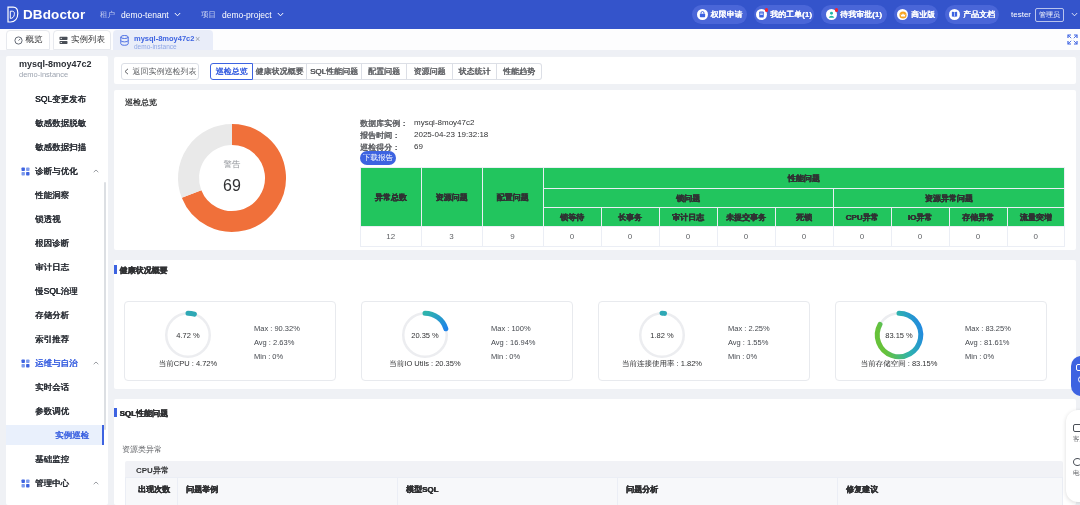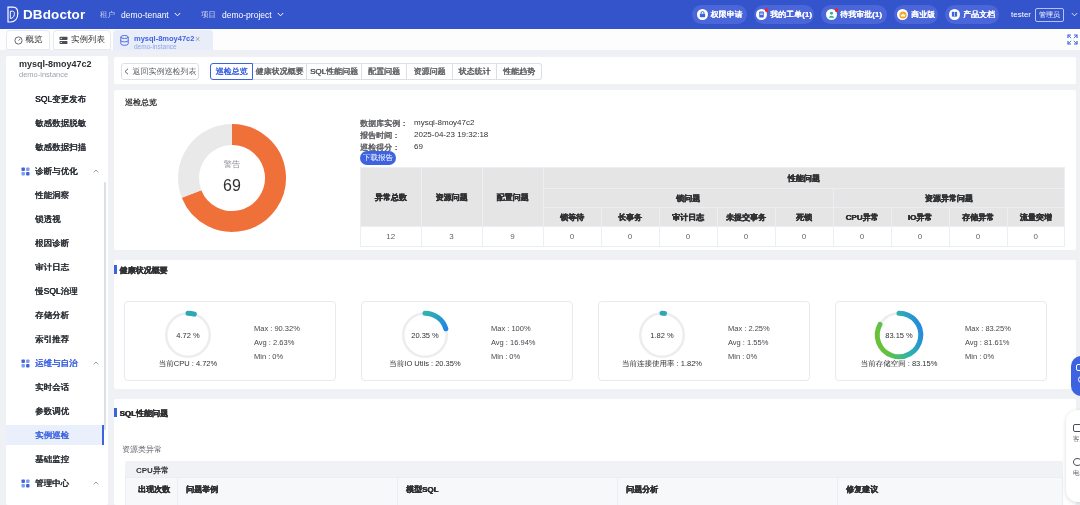--- a/index.html
+++ b/index.html
@@ -181,21 +181,21 @@
       <b class="caret">
         <svg width="6" height="4" viewBox="0 0 6 4">
           <path d="M0.7 3.2 L3 1 L5.3 3.2" stroke="#909399" stroke-width="0.9" fill="none"></path>
         </svg>
       </b>
     </div>
   <div class="mi" style="top:324px;">实时会话</div>
   <div class="mi" style="top:348px;">参数调优</div>
   <div class="abs" style="left:0;top:369px;width:95.5px;height:20px;background:#E9F0FC;"></div>
   <div class="abs" style="left:95.5px;top:369px;width:2.5px;height:20px;background:#3D63E1;"></div>
-  <div class="mi" style="top:372px;color:#3D63E1;z-index:2;">实例巡检</div>
+  <div class="mi" style="top:372px;color:#3D63E1;z-index:2;margin-left:20px;">实例巡检</div>
   <div class="mi" style="top:396px;">基础监控</div>
   <div class="ms" style="top:420px;">
       <svg class="msi" width="9" height="9" viewBox="0 0 9 9">
         <rect x="0.5" y="0.5" width="3.4" height="3.4" rx="0.7" fill="#3D63E1"></rect>
         <rect x="5.1" y="0.5" width="3.4" height="3.4" rx="0.7" fill="#7E9BEC"></rect>
         <rect x="0.5" y="5.1" width="3.4" height="3.4" rx="0.7" fill="#7E9BEC"></rect>
         <rect x="5.1" y="5.1" width="3.4" height="3.4" rx="0.7" fill="#3D63E1"></rect>
       </svg>
       <span>管理中心</span>
       <b class="caret">
@@ -302,21 +302,21 @@
           <td>0</td>
     </tr>
   </tbody>
     </table>
 </div>
 <style>
   .inforow { position:absolute; left:246px; height:10px; line-height:10px; white-space:nowrap; }
   .inforow .lab { font-size:8px; color:#606266; }
   .inforow .val { position:absolute; top:1.5px; font-size:8px; color:#303133; white-space:nowrap; line-height:10px; }
   #tblB th, #tblB td { border:1px solid #EBEEF5; font-size:8px; text-align:center; padding:0; }
-  #tblB th { background:#e5e5e5; color:#303133; font-weight:bold; }
+  #tblB th { background:#22c55e; color:#303133; font-weight:bold; }
   #tblB td { color:#606266; }
 </style>
 
 <div class="panel" style="left:114px;top:260px;width:962px;height:129px;" id="panelC">
   <div class="sechd" style="top:5px;"><i></i>健康状况概要</div>
   <div class="hcard" style="left:10px;">
     <svg width="60" height="60" viewBox="0 0 60 60" style="position:absolute;left:32.5px;top:2.5px;">
       <circle cx="30" cy="30" r="21.75" fill="none" stroke="#ECEDF0" stroke-width="2.5"></circle>
       <path d="M 30 8.25 A 21.75 21.75 0 0 1 36.36 9.2" fill="none" stroke="#2EA8B5" stroke-width="5" stroke-linecap="round"></path>
       <text x="30" y="33" text-anchor="middle" font-size="7.5" fill="#303133">4.72 %</text>

